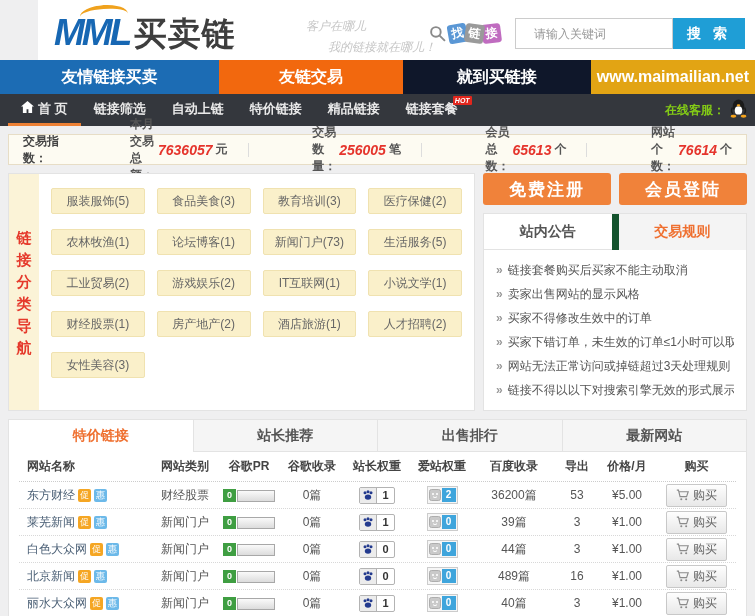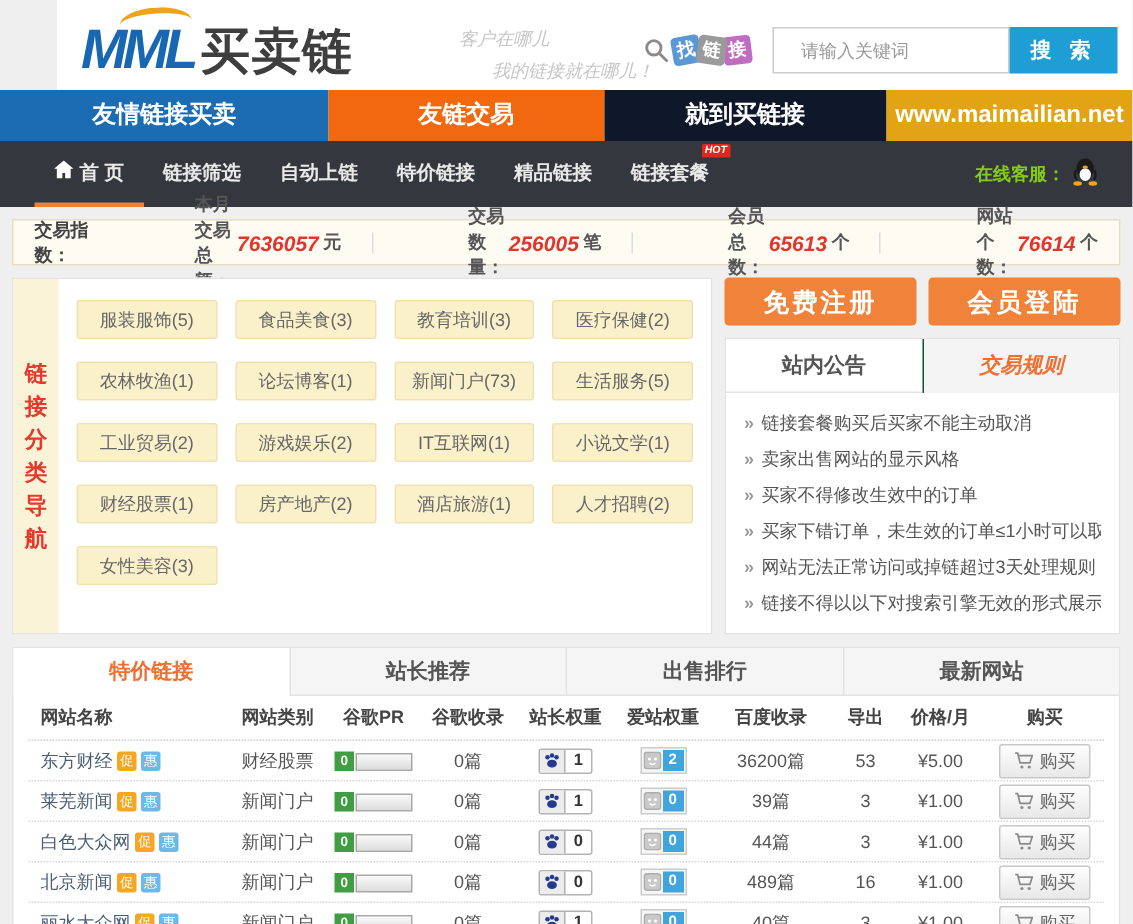--- a/index.html
+++ b/index.html
@@ -27,21 +27,21 @@
   .search-input::placeholder { color:#999; }
   .search-btn { width:72px; height:31px; background:#1f9ed6; color:#fff; border:none;
     font-size:14px; font-weight:bold; cursor:pointer; letter-spacing:4px; }
 
   
   .banner { display:flex; height:34px; }
   .banner-seg { color:#fff; font-weight:bold; font-size:16px; line-height:34px;
     text-align:center; cursor:pointer; white-space:nowrap; }
 
   
-  .mainnav { height:44px; background:#34373d; display:flex; align-items:stretch; padding:0 23px; }
+  .mainnav { height:32px; background:#34373d; display:flex; align-items:stretch; padding:0 8px; }
   .nav-item { color:#e9e9e9; font-size:13px; font-weight:bold; line-height:35px; padding:0 13px;
     cursor:pointer; position:relative; border-bottom:3px solid transparent; display:flex; align-items:center; gap:4px; }
   .nav-item.active { border-bottom-color:#ee8135; }
   .hot-tag { position:absolute; top:2px; right:-1px; background:#e1261d; color:#fff;
     font-size:7px; line-height:9px; padding:0 2px; border-radius:1px; font-style:italic; }
   .service { margin-left:auto; display:flex; align-items:center; gap:5px; color:#84cc16; font-size:12px; font-weight:bold; }
 
   
   .stats { margin:8px; height:31px; background:#fdfbf2; border:1px solid #e7ddc6;
     display:flex; align-items:center; font-size:12px; color:#555; font-weight:bold; padding:0 14px; }
@@ -64,21 +64,21 @@
 
   
   .right-panel { width:264px; display:flex; flex-direction:column; }
   .auth-buttons { display:flex; gap:8px; height:38px; margin-bottom:8px; }
   .auth-buttons button { flex:1; background:#f0823a; color:#fff; border:none; border-radius:3px;
     font-size:17px; font-weight:bold; cursor:pointer; font-family:"Liberation Sans",sans-serif; letter-spacing:2px; }
   .notice-box { flex:1; background:#fff; border:1px solid #e3e3e3; display:flex; flex-direction:column; }
   .notice-tabs { display:flex; height:36px; }
   .notice-tab { flex:1; text-align:center; line-height:35px; font-size:14px; font-weight:bold;
     color:#555; background:#fff; border-bottom:1px solid #e3e3e3; cursor:pointer; }
-  .notice-tab.active { background:#f4f4f4; color:#ef7030; border-bottom:none; border-left:1px solid #14532d;font-style:italic; }
+  .notice-tab.active { background:#f4f4f4; color:#ef7030; border-bottom:none; border-left:7px solid #14532d; }
   .rules { list-style:none; padding:8px 12px; }
   .rules li { font-size:12px; color:#555; line-height:24px; white-space:nowrap; overflow:hidden; }
   .rules .arrow { color:#999; margin-right:5px; font-weight:bold; }
 
   
   .listing { margin:0 8px; background:#fff; border:1px solid #e3e3e3; }
   .listing-tabs { display:flex; height:32px; background:#f5f5f5; }
   .list-tab { flex:1; text-align:center; line-height:31px; font-size:14px; font-weight:bold;
     color:#555; border-right:1px solid #e3e3e3; border-bottom:1px solid #e3e3e3; cursor:pointer; }
   .list-tab:last-child { border-right:none; }

